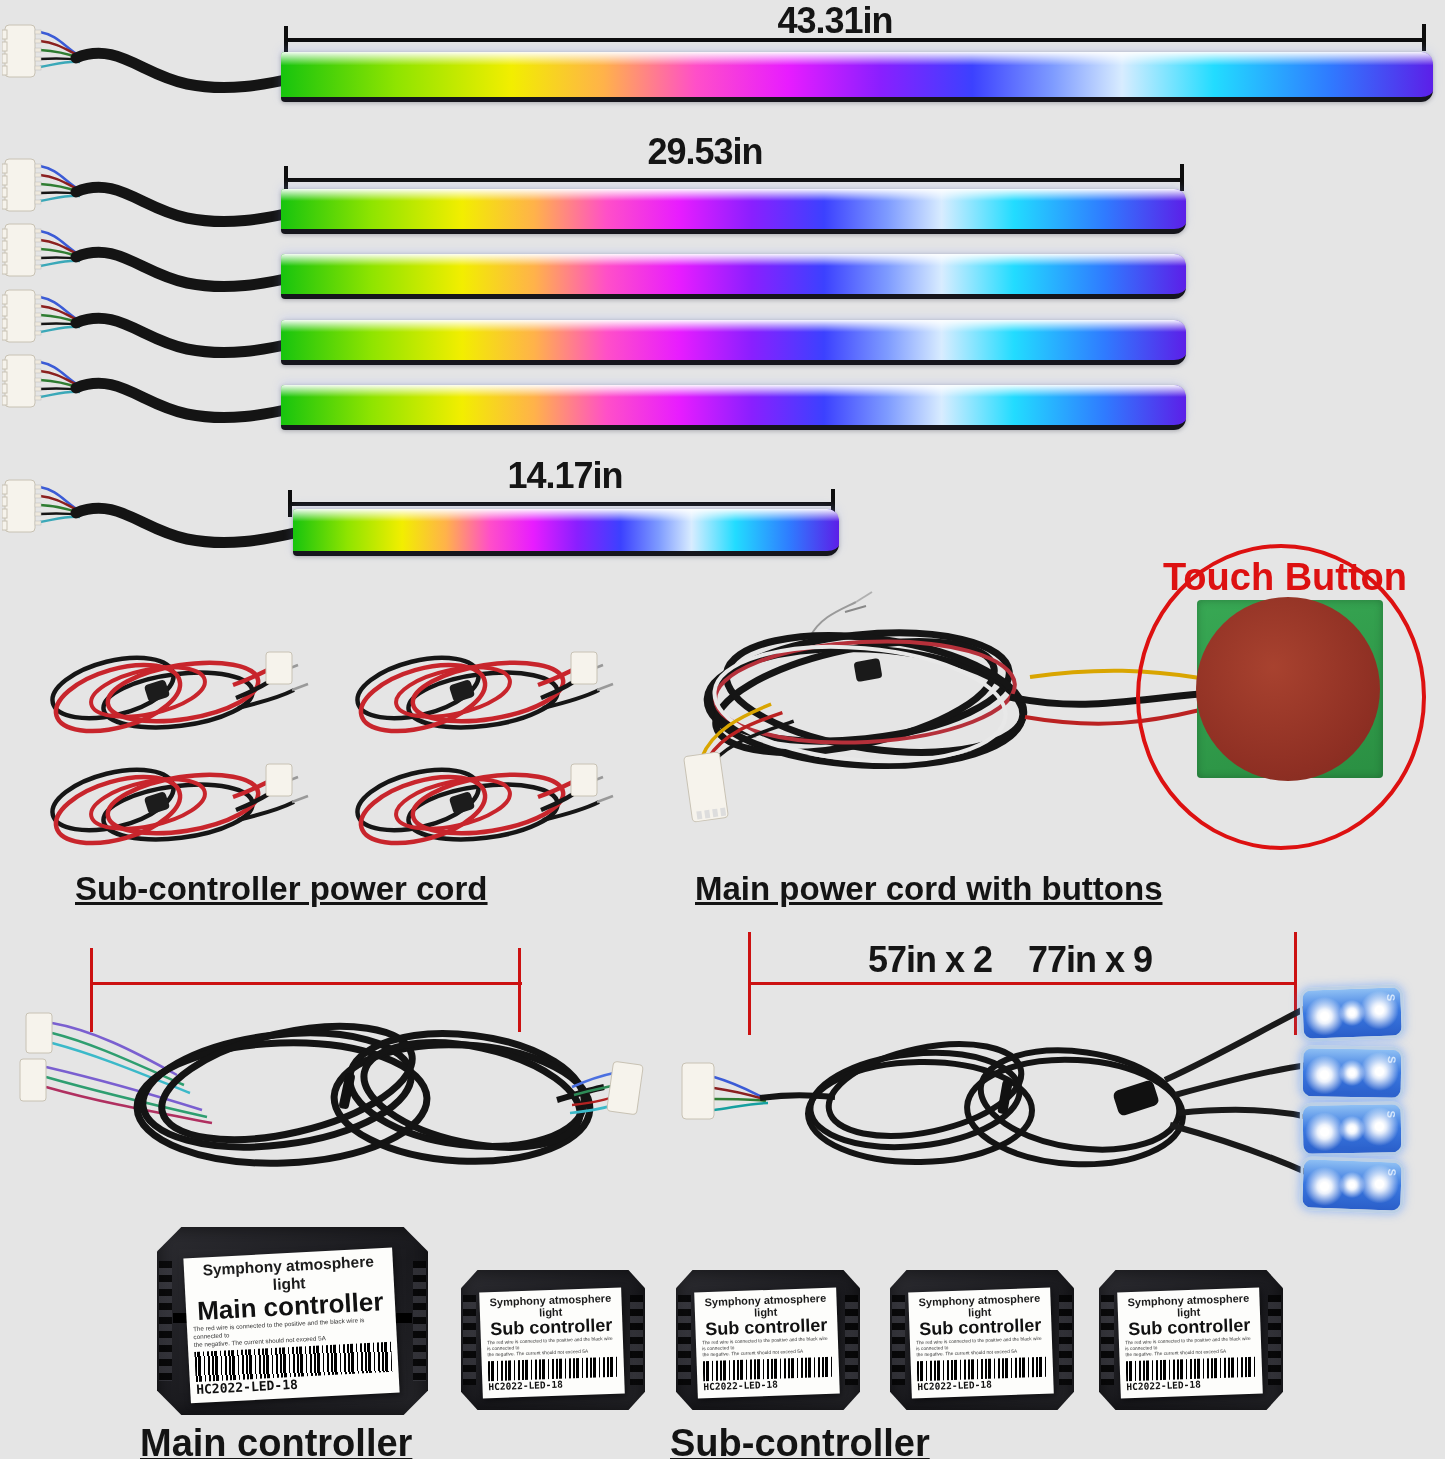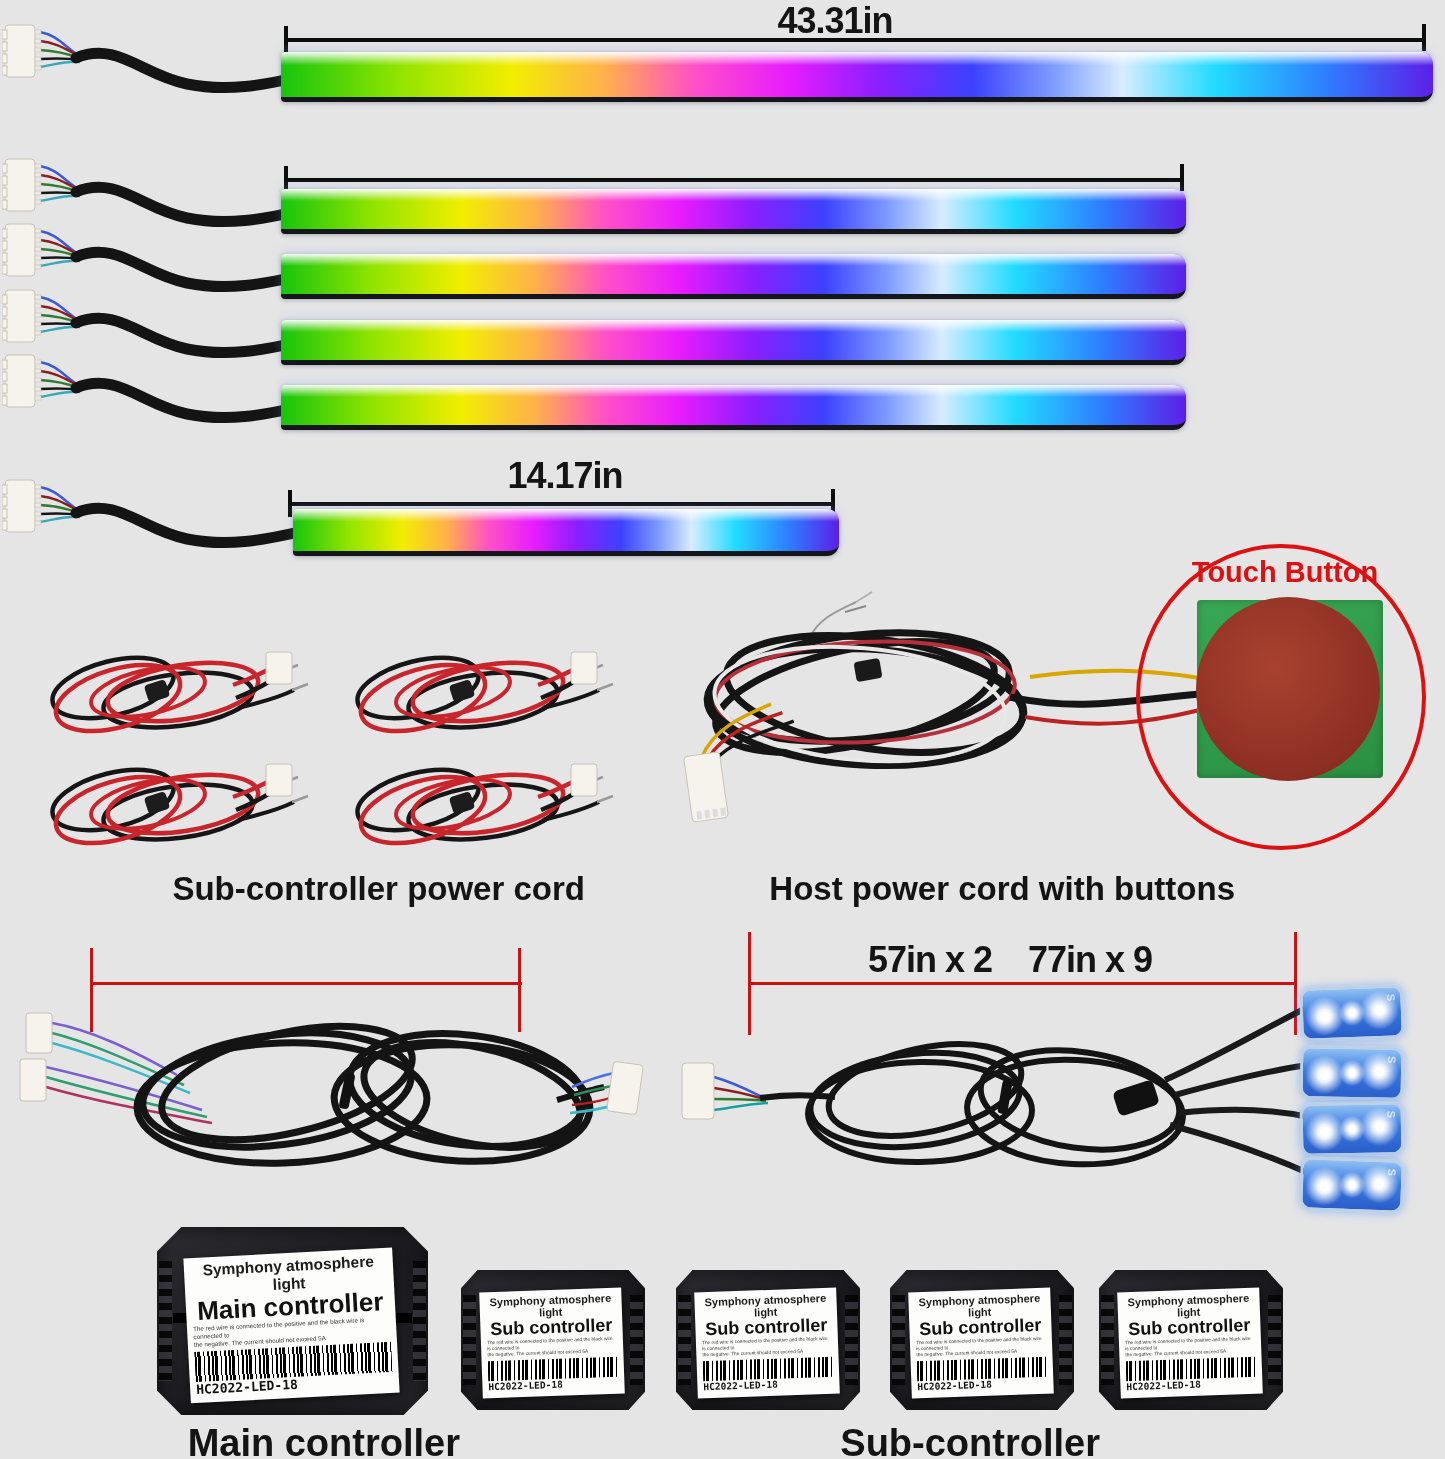--- a/index.html
+++ b/index.html
@@ -17,27 +17,27 @@
     border-bottom:5px solid #15151c;
     box-shadow:0 1px 4px rgba(0,0,0,.25), 0 -3px 10px rgba(150,170,255,.25);
     background:
       linear-gradient(180deg, rgba(255,255,255,.95), rgba(255,255,255,0) 30%),
       linear-gradient(90deg,
         #17c40e 0%, #8fe400 10%, #f2ee00 20%, #ffb24a 28%, #ff4fc8 36%,
         #e81cff 44%, #8a1fff 52%, #3c41ff 60%, #7e9bff 67%, #d8ecff 73%,
         #22dcff 81%, #2f7bff 91%, #5c1fe8 100%);
   }
 
-  .caption { font-weight:bold; font-size:33px; color:#141414; text-align:right; }
+  .caption { font-weight:bold; font-size:33px; color:#141414; text-align:left;text-decoration:underline; }
   .caption.big { font-size:38px; }
 
   .touch-outline { border:4px solid #dd1111; border-radius:50%; background:transparent; }
   .pcb { background:linear-gradient(160deg,#38a854,#2a8f42); border-radius:4px; box-shadow:inset 0 0 8px rgba(0,0,0,.25); }
   .pad { border-radius:50%; background:radial-gradient(circle at 42% 38%, #a8422f, #8e2f23 68%, #7c2a1e); }
-  .touch-label { color:#dd1111; font-weight:bold; font-size:29px; text-align:center; }
+  .touch-label { color:#dd1111; font-weight:bold; font-size:38px; text-align:center; }
 
   .module {
     width:104px; height:54px; border-radius:12px;
     border:3px solid #bcd0e6;
     background:
       radial-gradient(circle at 22% 55%, #ffffff 0 5%, rgba(255,255,255,.9) 9%, rgba(255,255,255,0) 24%),
       radial-gradient(circle at 50% 50%, #ffffff 0 5%, rgba(255,255,255,.9) 9%, rgba(255,255,255,0) 24%),
       radial-gradient(circle at 78% 46%, #ffffff 0 5%, rgba(255,255,255,.85) 9%, rgba(255,255,255,0) 24%),
       linear-gradient(180deg, #8fc0f4, #3a78e0 48%, #2a5ec9);
     box-shadow:0 0 10px rgba(90,150,255,.6);
@@ -116,20 +116,21 @@
 
   <div class="abs dim-label" style="left:700px;top:0;width:270px">43.31in</div>
   <div class="abs hline" style="left:286px;top:38px;width:1140px;height:4px"></div>
   <div class="abs tick" style="left:284px;top:26px;width:4px;height:27px"></div>
   <div class="abs tick" style="left:1422px;top:24px;width:4px;height:27px"></div>
   <svg class="abs" style="left:2px;top:5px" width="300" height="95">
       <use href="#sym-lead"></use>
     </svg>
   <div class="abs strip" style="left:281px;top:52px;width:1152px;height:50px"></div>
 
+  <div class="abs dim-label" style="left:565px;top:131px;width:280px">29.53in</div>
   <div class="abs hline" style="left:286px;top:178px;width:898px;height:4px"></div>
   <div class="abs tick" style="left:284px;top:166px;width:4px;height:27px"></div>
   <div class="abs tick" style="left:1180px;top:164px;width:4px;height:27px"></div>
 
   <svg class="abs" style="left:2px;top:139px" width="300" height="95">
       <use href="#sym-lead"></use>
     </svg>
   <div class="abs strip" style="left:281px;top:189px;width:905px;height:45px"></div>
 
   <svg class="abs" style="left:2px;top:204px" width="300" height="95">
@@ -192,21 +193,21 @@
       <rect x="33" y="228" width="5" height="8" fill="#ddd"></rect>
       <rect x="41" y="228" width="5" height="8" fill="#ddd"></rect>
       <rect x="49" y="228" width="5" height="8" fill="#ddd"></rect>
       <rect x="57" y="228" width="5" height="8" fill="#ddd"></rect>
     </g>
   </svg>
   <div class="abs pcb" style="left:1197px;top:600px;width:186px;height:178px"></div>
   <div class="abs pad" style="left:1196px;top:597px;width:184px;height:184px"></div>
   <div class="abs touch-outline" style="left:1136px;top:544px;width:290px;height:306px"></div>
   <div class="abs touch-label" style="left:1160px;top:556px;width:250px">Touch Button</div>
-  <div class="abs caption" style="left:695px;top:870px;width:540px">Host power cord with buttons</div>
+  <div class="abs caption" style="left:695px;top:870px;width:540px">Main power cord with buttons</div>
 
   <div class="abs hline red" style="left:92px;top:982px;width:430px;height:3px"></div>
   <div class="abs tick red" style="left:90px;top:948px;width:3px;height:84px"></div>
   <div class="abs tick red" style="left:518px;top:948px;width:3px;height:84px"></div>
   <svg class="abs" style="left:12px;top:995px" width="655" height="205" viewBox="0 0 655 205">
     <path d="M40,28 C80,35 120,55 165,80" stroke="#7a5fd0" stroke-width="2.5" fill="none"></path>
     <path d="M40,38 C80,48 122,68 172,90" stroke="#2e9e70" stroke-width="2.5" fill="none"></path>
     <path d="M40,48 C85,60 128,78 178,98" stroke="#3bb9c9" stroke-width="2.5" fill="none"></path>
     <path d="M34,72 C90,85 142,100 190,115" stroke="#7a5fd0" stroke-width="2.5" fill="none"></path>
     <path d="M34,82 C90,98 142,110 195,122" stroke="#2e9e70" stroke-width="2.5" fill="none"></path>

